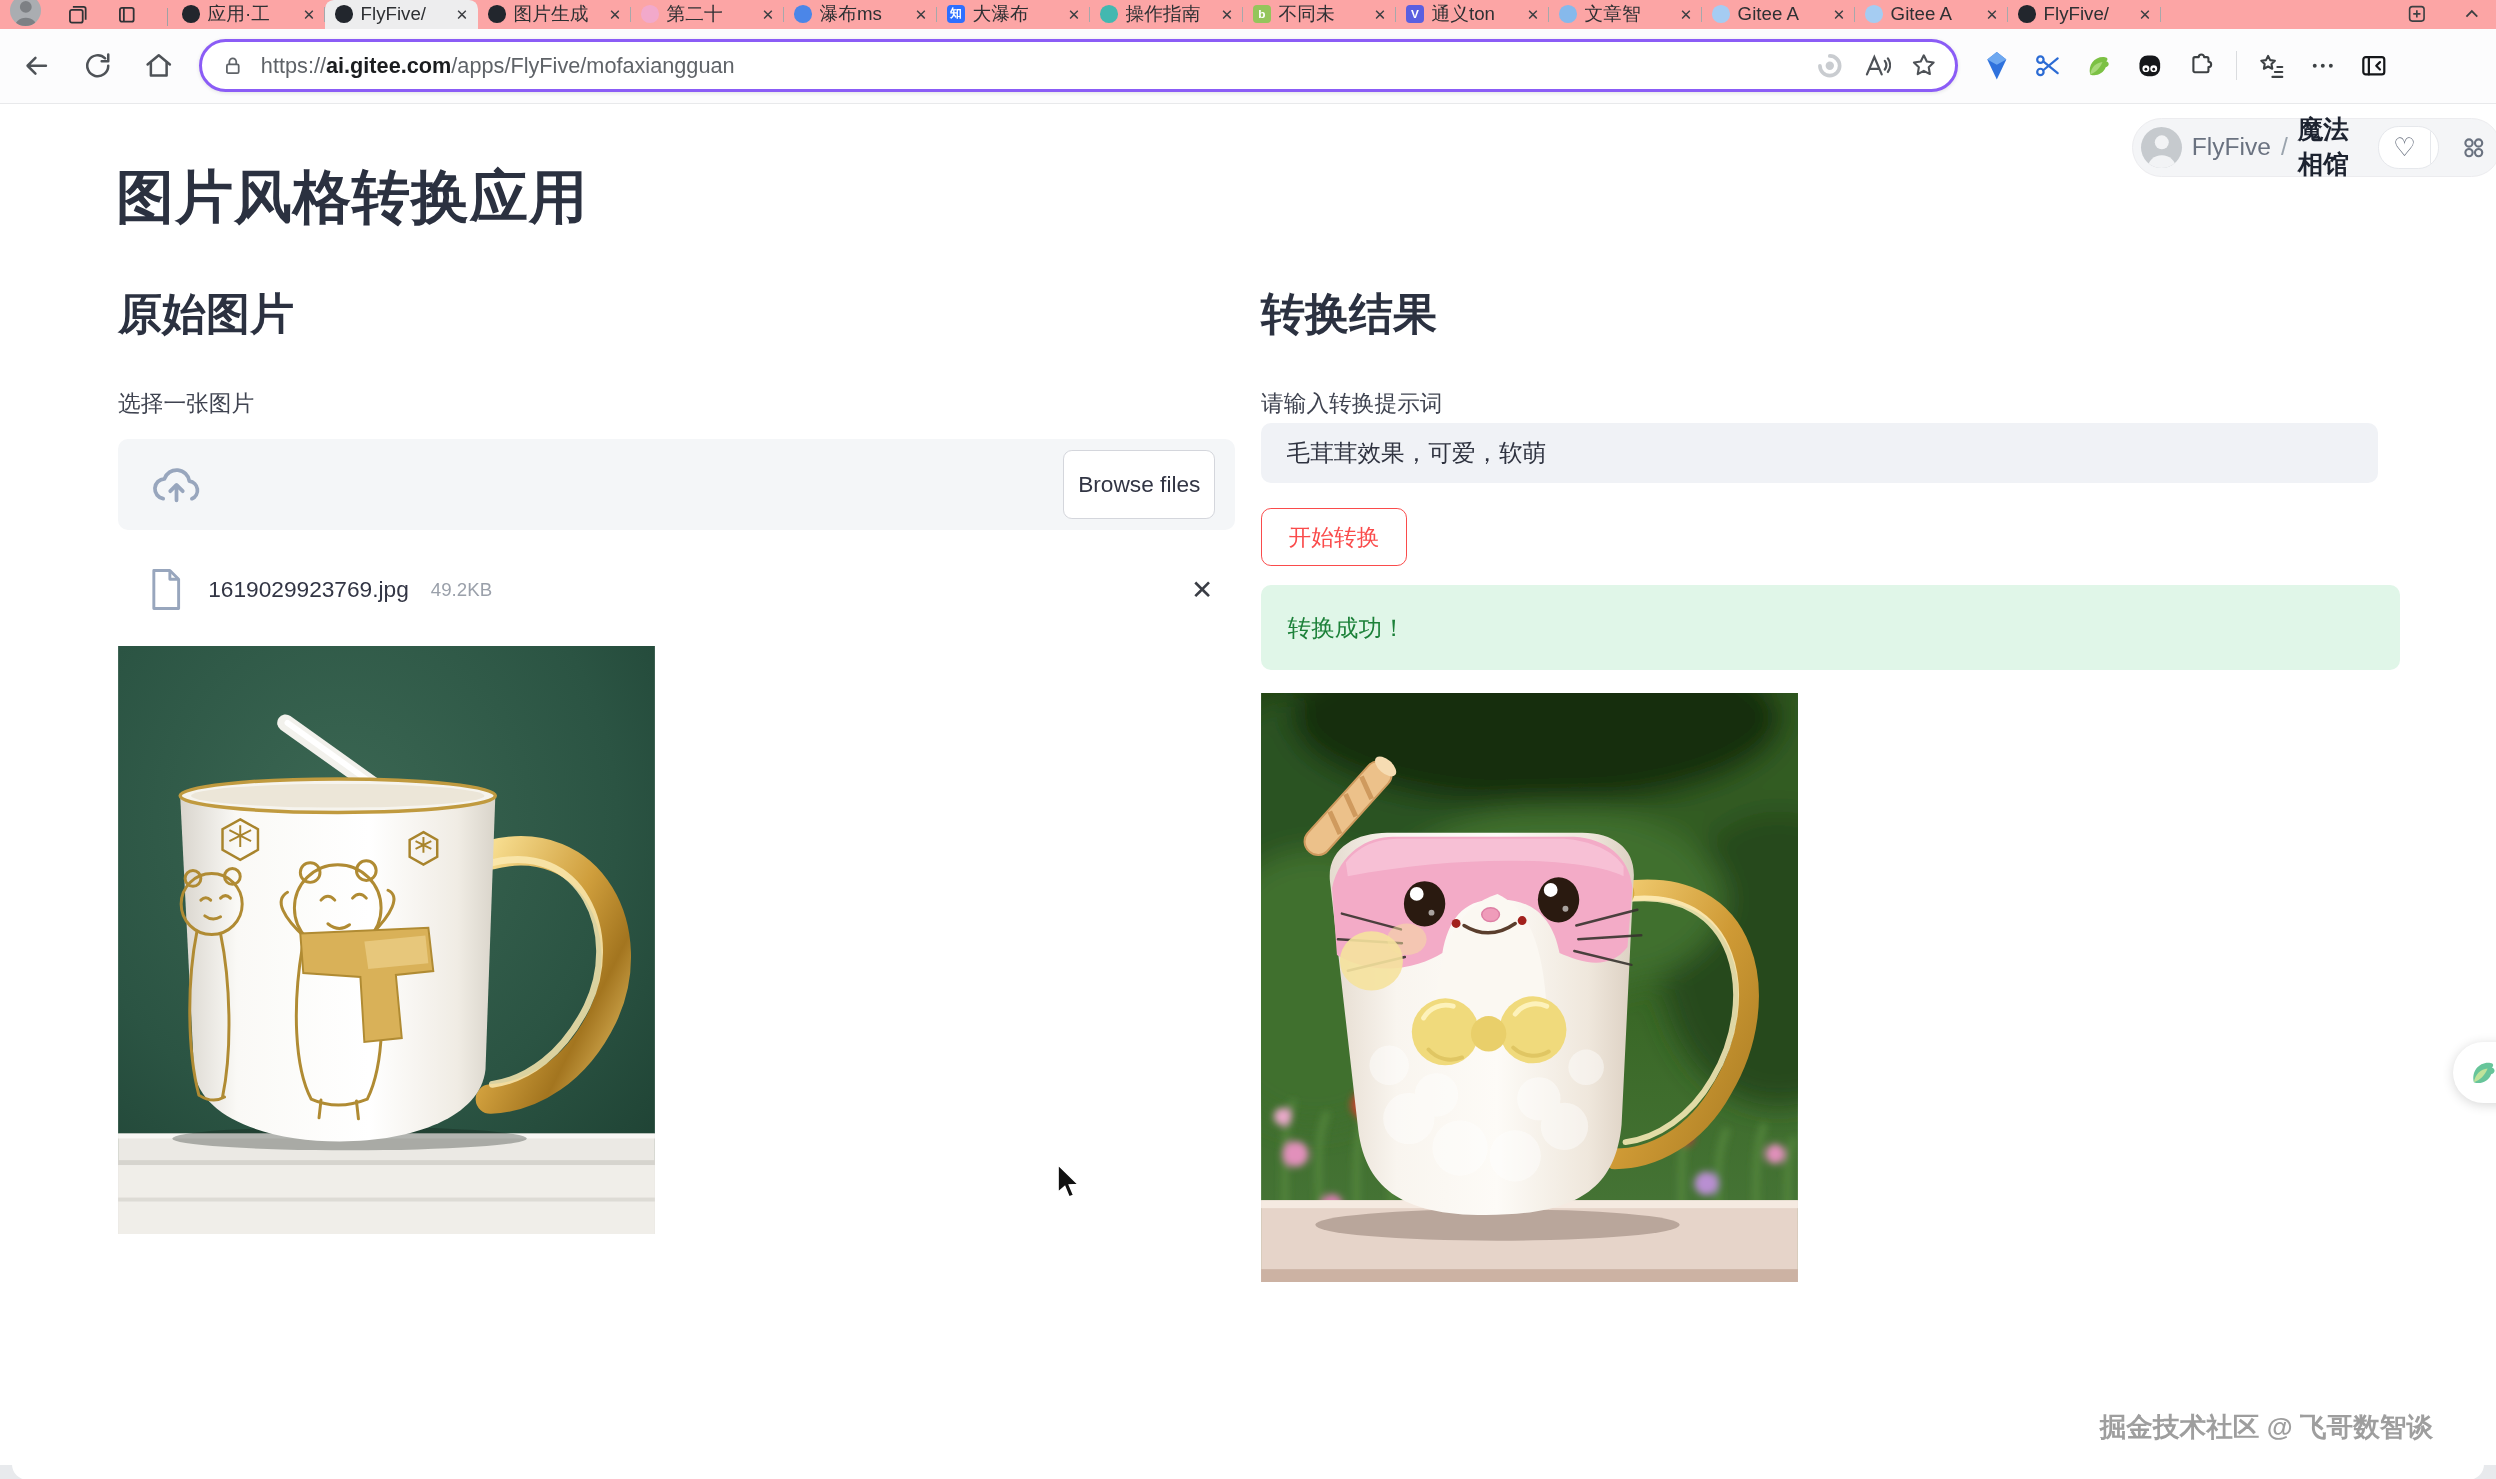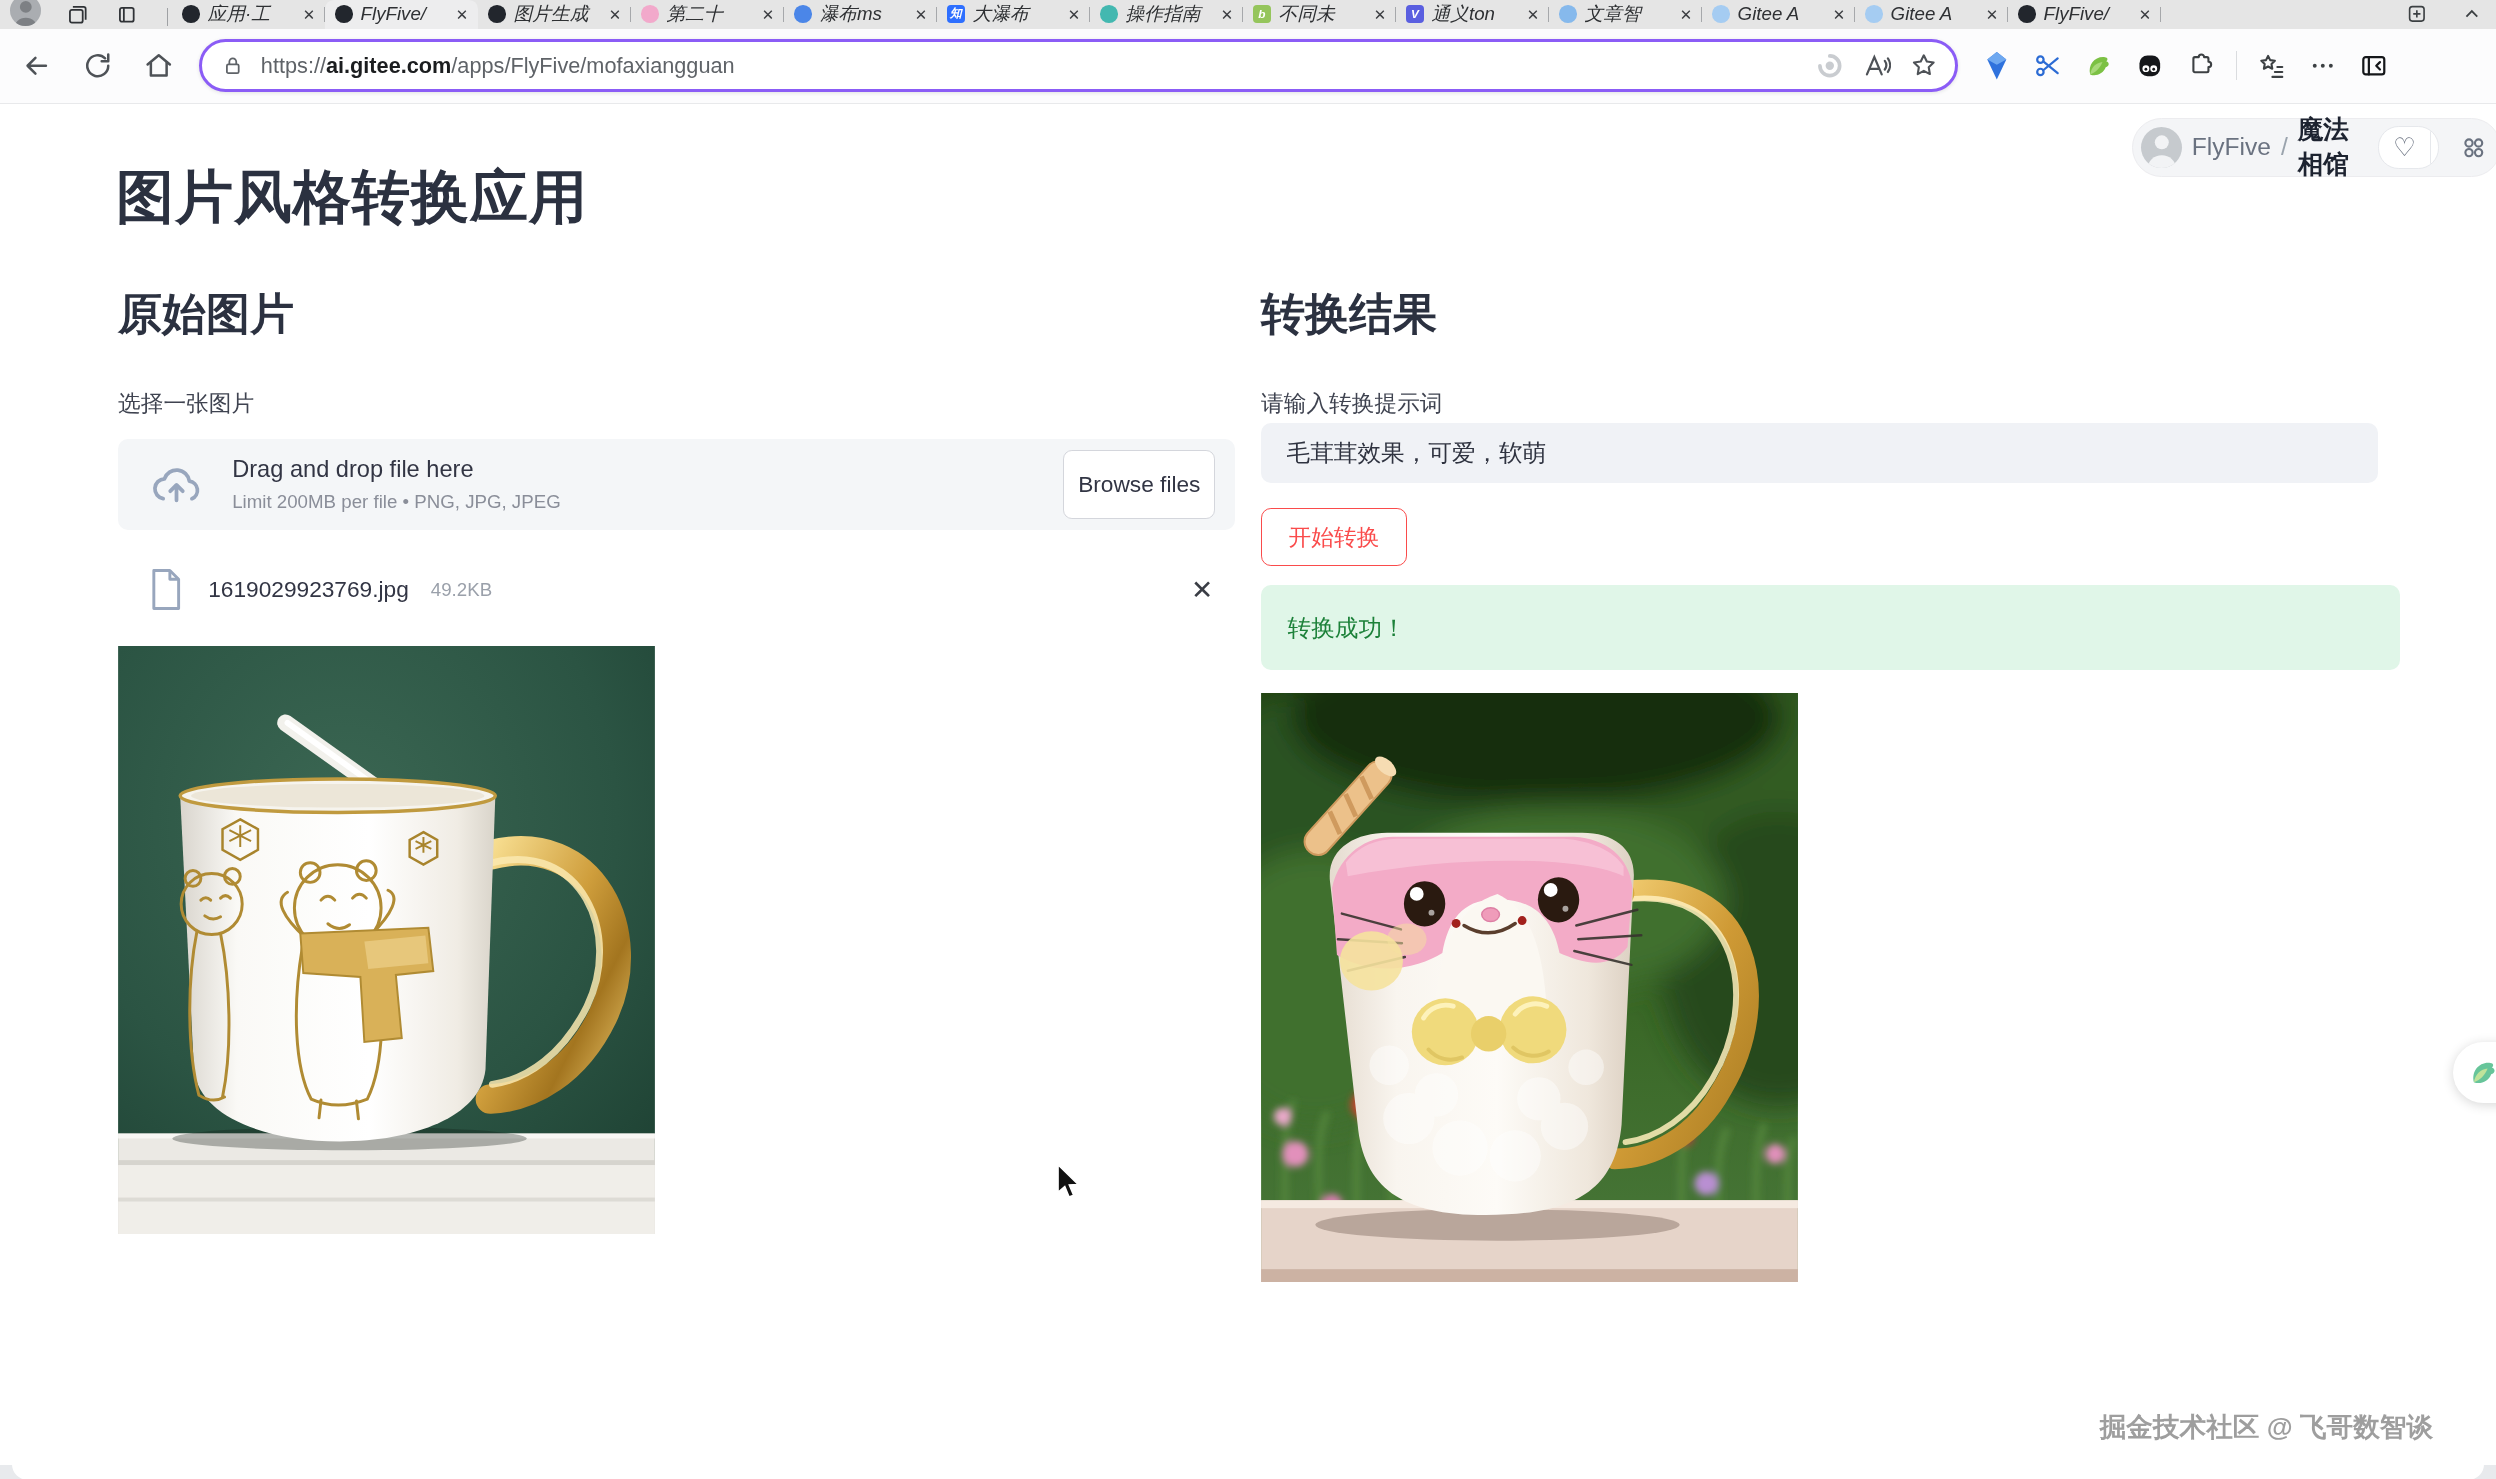--- a/index.html
+++ b/index.html
@@ -1,20 +1,20 @@
 <!DOCTYPE html>
 <html><head>
 <meta charset="utf-8">
 <style>
   html,body{margin:0;padding:0;background:#555;}
   .stage{position:relative;width:2496px;height:1480px;background:#fff;overflow:hidden;
          font-family:"Liberation Sans","DejaVu Sans",sans-serif;}
   
-  .tabstrip{position:absolute;top:0;left:0;right:0;height:47px;background:#e5e5e5;
-            display:flex;align-items:flex-start;overflow:hidden;font-style:italic;}
+  .tabstrip{position:absolute;top:0;left:0;right:0;height:47px;background:#fca5a5;
+            display:flex;align-items:flex-start;overflow:hidden;}
   .chrome-left{display:flex;align-items:center;gap:23.6px;padding-left:9.9px;height:28.6px;}
   .avatar-chip{width:31.5px;height:31.5px;border-radius:50%;background:#aaadb1;overflow:hidden;flex:none;position:relative;top:-3.9px;}
   .avatar-chip svg{position:absolute;left:3.9px;top:3.9px;}
   .chrome-ic{width:25.6px;height:25.6px;display:flex;align-items:center;justify-content:center;}
   .strip-divider{width:1px;height:17.7px;background:#9fa1a4;margin:4.9px 3.9px 0 3.9px;}
   .tabs{display:flex;height:28.6px;}
   .tab{width:153px;height:28.6px;display:flex;align-items:center;gap:7.9px;padding:0 9.9px;
        box-sizing:border-box;position:relative;font-size:18.7px;color:#2e3033;}
   .tab.active{background:#ededee;border-radius:8.9px 8.9px 0 0;}
   .tab:not(.active)::after{content:"";position:absolute;right:0;top:6.9px;width:1px;height:14.8px;background:#a6a8ab;}
@@ -341,24 +341,20 @@
     <div class="h1">图片风格转换应用</div>
 
     <div class="h2" style="left:118px;">原始图片</div>
     <div class="field-label" style="left:118px;">选择一张图片</div>
 
     <div class="dropzone">
       <svg width="61" height="45" viewBox="0 0 72 54" fill="none" stroke="#98a6bd" stroke-width="4.5" stroke-linecap="round" stroke-linejoin="round">
         <path d="M20 44 a12 12 0 0 1 1.5 -23.8 A15.5 15.5 0 0 1 51.5 23 a11 11 0 0 1 3 21"></path>
         <path d="M36 46 V28 M28.5 35 L36 27.5 L43.5 35"></path>
       </svg>
-      <div class="dz-texts">
-        <div class="dz-title">Drag and drop file here</div>
-        <div class="dz-hint">Limit 200MB per file • PNG, JPG, JPEG</div>
-      </div>
       <button class="browse-btn">Browse files</button>
     </div>
 
     <div class="file-row">
       <svg width="35" height="45" viewBox="0 0 48 60" fill="none" stroke="#98a6bd" stroke-width="4" stroke-linejoin="round">
         <path d="M8 4 H30 L42 16 V56 H8 Z"></path>
           <path d="M30 4 V16 H42"></path>
       </svg>
       <span class="file-name">1619029923769.jpg</span>
       <span class="file-size">49.2KB</span>

